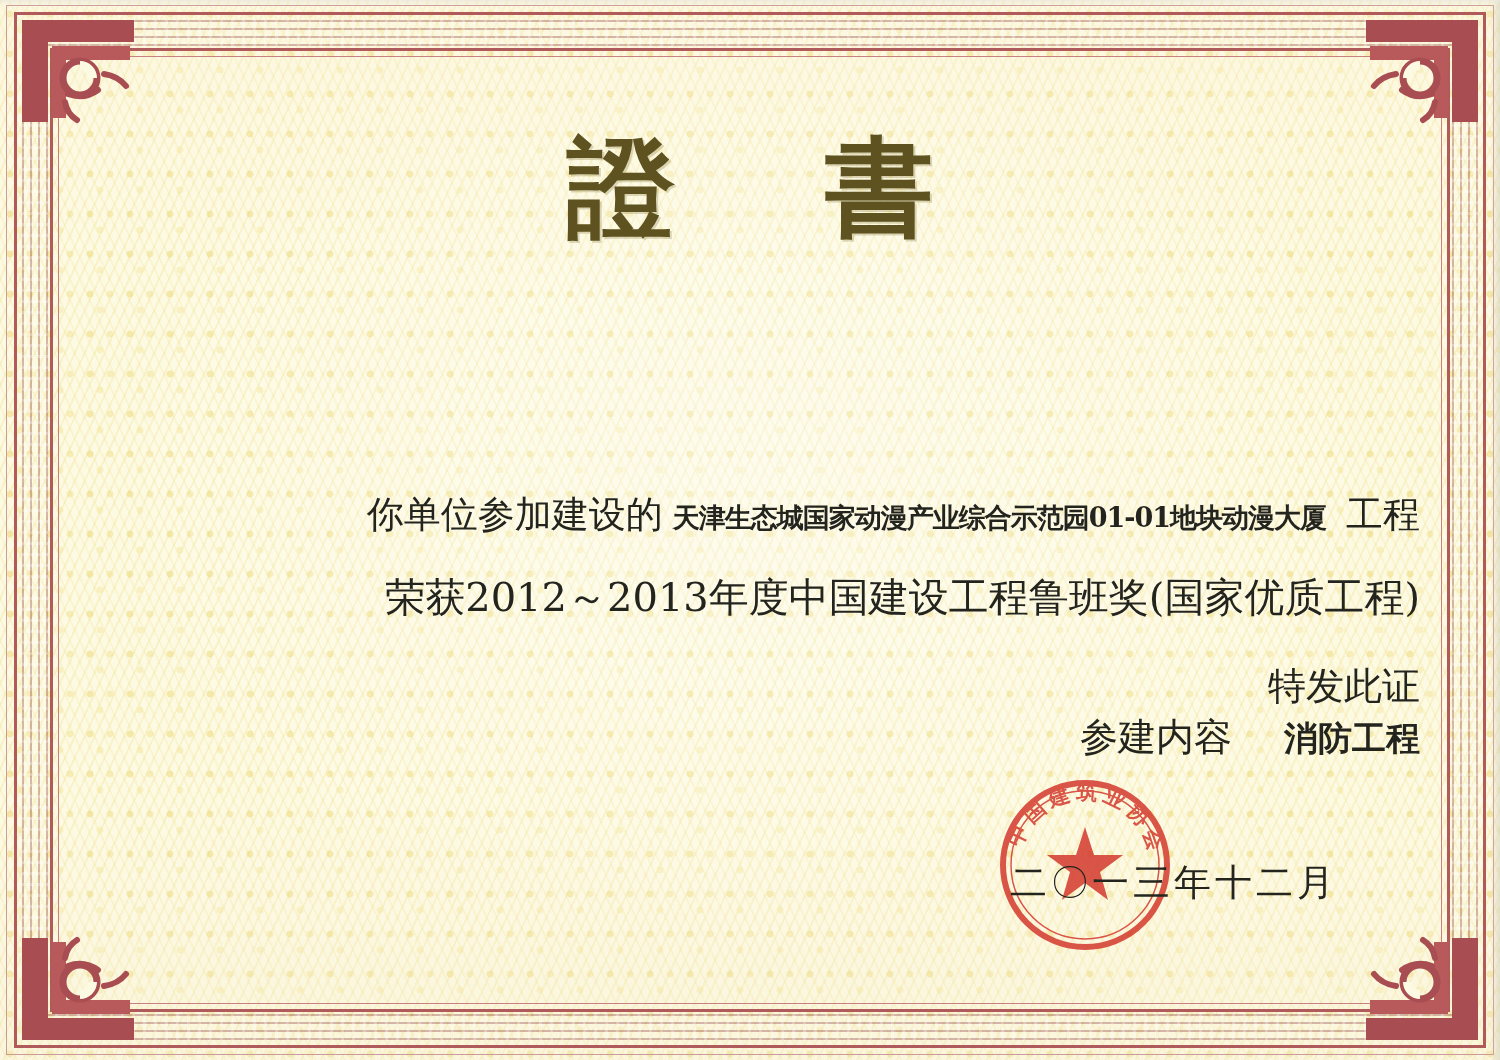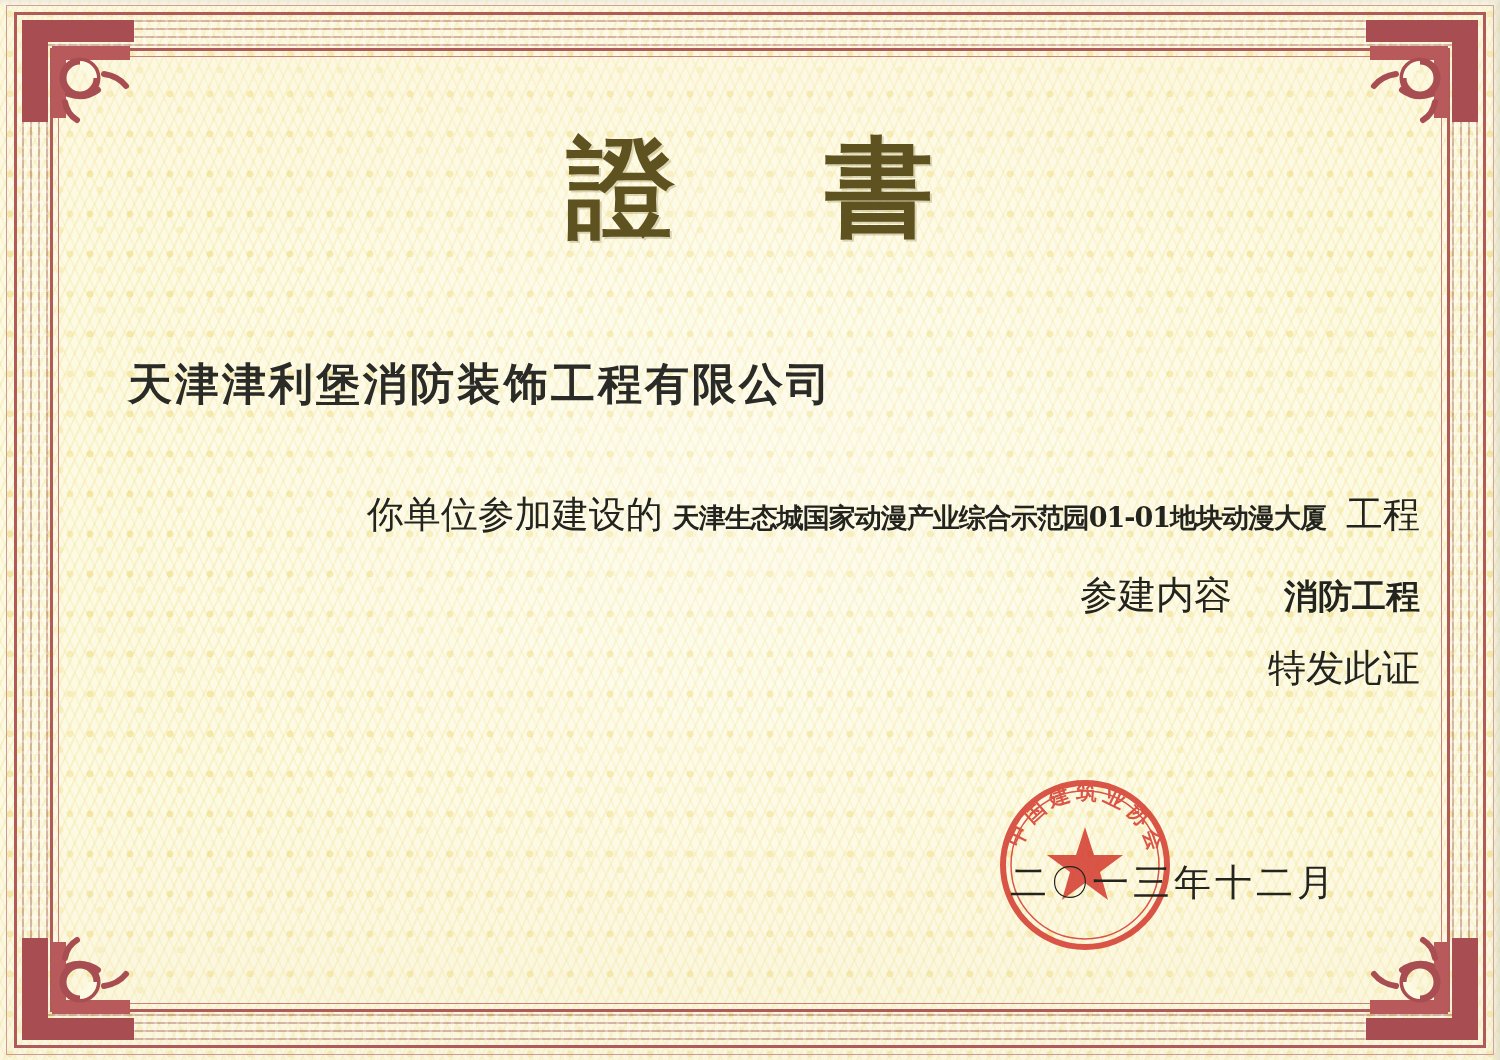--- a/index.html
+++ b/index.html
@@ -277,30 +277,30 @@
       <path d="M50 78 q16 6 30 -4" fill="none" stroke="#a84d52" stroke-width="6" stroke-linecap="round"></path>
       <path d="M86 58 q14 2 22 12" fill="none" stroke="#a84d52" stroke-width="6" stroke-linecap="round"></path>
       <path d="M47 86 q2 12 12 18" fill="none" stroke="#a84d52" stroke-width="6" stroke-linecap="round"></path>
     </svg>
   </div>
 
   <div class="content">
 
     <div class="title">證書</div>
 
-    <div class="company">天津津利堡消防装饰工程有限公司</div>
 
     <div class="body-block">
       <div class="line line1">
         <span>你单位参加建设的</span><span class="project-name">天津生态城国家动漫产业综合示范园01-01地块动漫大厦</span><span class="line1-tail">工程</span>
       </div>
+      <div class="line line2">荣获2012～2013年度中国建设工程鲁班奖(国家优质工程)</div>
+      <div class="line line4">特发此证</div>
       <div class="line line3">
         <span>参建内容</span><span class="content-value">消防工程</span>
       </div>
-      <div class="line line4">特发此证</div>
     </div>
 
     <div class="seal">
       <svg viewBox="0 0 180 180" xmlns="http://www.w3.org/2000/svg">
         <circle cx="90" cy="90" r="82" fill="none" stroke="#d23227" stroke-width="6"></circle>
         <circle cx="90" cy="90" r="74" fill="none" stroke="#d23227" stroke-width="1.5"></circle>
         <polygon points="90,52 99,80 128,80 105,97 113,125 90,108 67,125 75,97 52,80 81,80" fill="#d23227"></polygon>
         <path id="sealArc" d="M 24 90 A 66 66 0 0 1 156 90" fill="none"></path>
         <text font-family="DejaVu Serif, serif" font-size="21" fill="#d23227" font-weight="bold" letter-spacing="5">
           <textPath href="#sealArc" startOffset="8%">中国建筑业协会</textPath>

